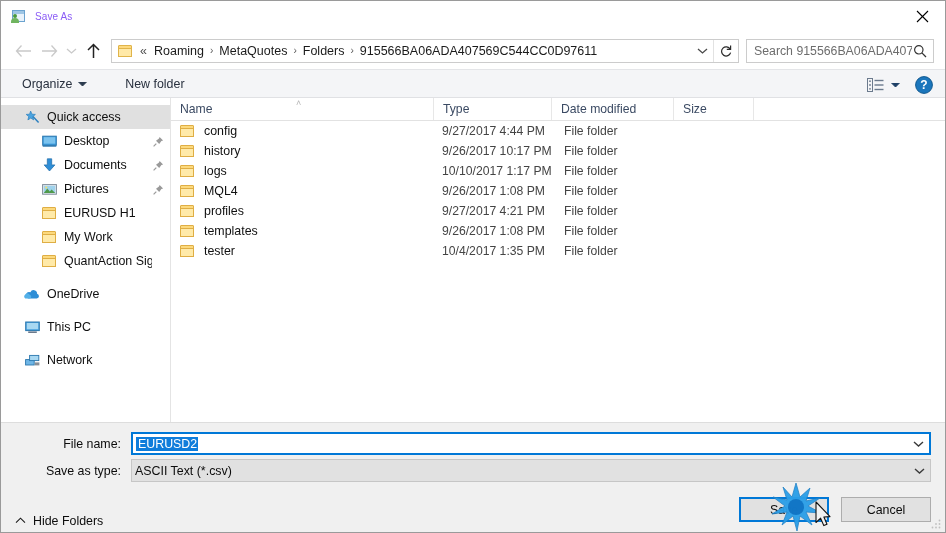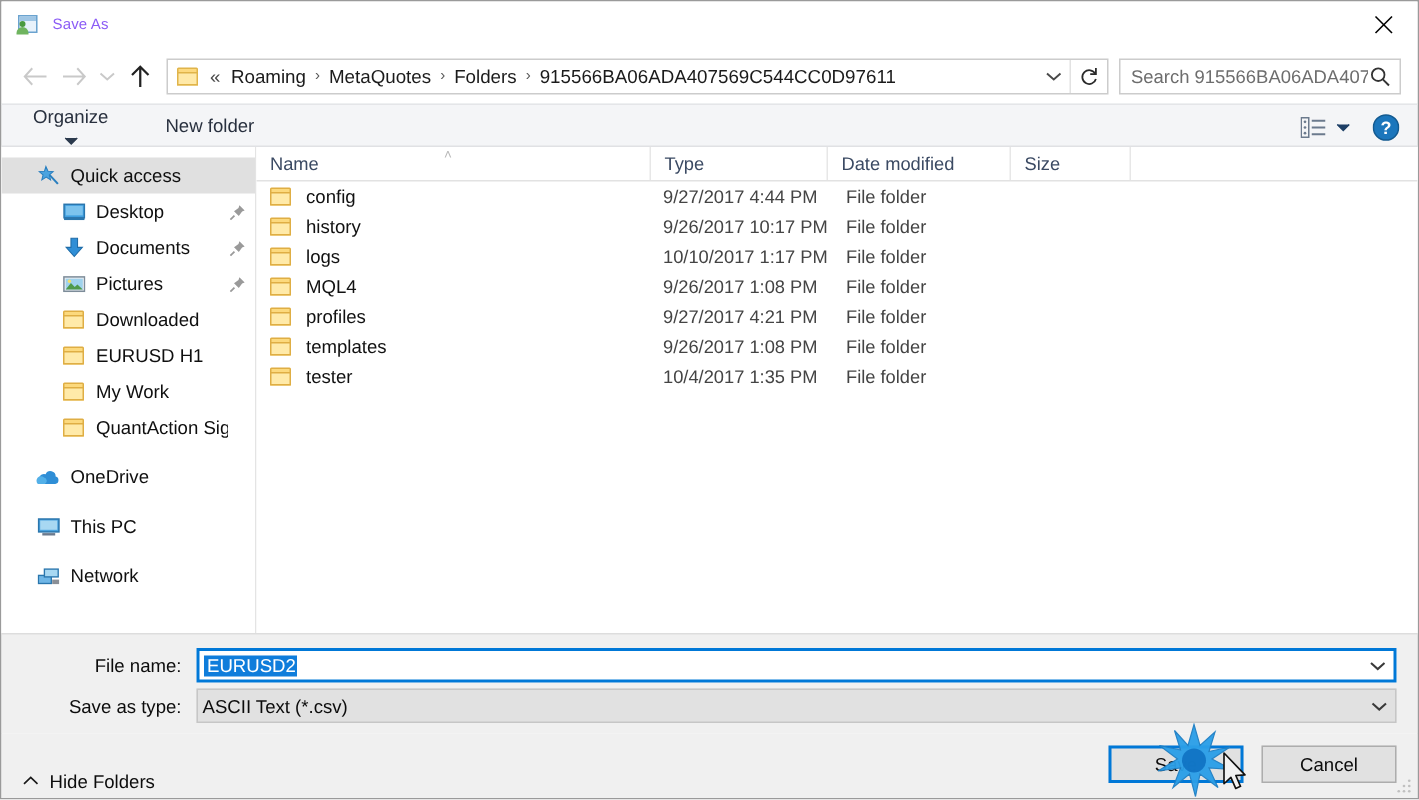--- a/index.html
+++ b/index.html
@@ -129,21 +129,20 @@
     border-top: 1px solid #e4e5e8;
     border-bottom: 1px solid #e0e1e4;
     display: flex; align-items: center;
     padding-left: 16px;
     position: relative;
   }
   .tb-item {
     font-size: 12.4px; color: #28303e; cursor: pointer;
     display: flex; align-items: center; gap: 6px;
     padding: 3px 5px;
-    flex-direction: column;
   }
   .tb-organize { margin-right: 28px; }
   .tb-right {
     position: absolute; right: 12px; top: 0; height: 29px;
     display: flex; align-items: center; gap: 12px;
   }
   .view-btn { display: flex; align-items: center; gap: 7px; cursor: pointer; padding: 2px 3px; }
   .help-btn { width: 18px; height: 18px; cursor: pointer; }
 
   
@@ -470,30 +469,20 @@
         </span>
         <span class="s-label">Pictures</span>
         <span class="s-pin">
           <svg width="11" height="11" viewBox="0 0 11 11">
             <path d="M6.6 0.9 L10.1 4.4 L8.4 5 L6.2 8 L3 4.8 L6 2.6 Z" fill="#9a9a9a"></path>
             <line x1="3.3" y1="7.7" x2="0.6" y2="10.4" stroke="#9a9a9a" stroke-width="1.2"></line>
           </svg>
         </span>
       </div>
 
-      <div class="side-item ind-1">
-        <span class="s-ico">
-          <span class="folder">
-              <span class="fb"></span>
-              <span class="ff"></span>
-            </span>
-        </span>
-        <span class="s-label">Downloaded</span>
-        <span class="s-pin"></span>
-      </div>
 
       <div class="side-item ind-1">
         <span class="s-ico">
           <span class="folder">
               <span class="fb"></span>
               <span class="ff"></span>
             </span>
         </span>
         <span class="s-label">EURUSD H1</span>
         <span class="s-pin"></span>

